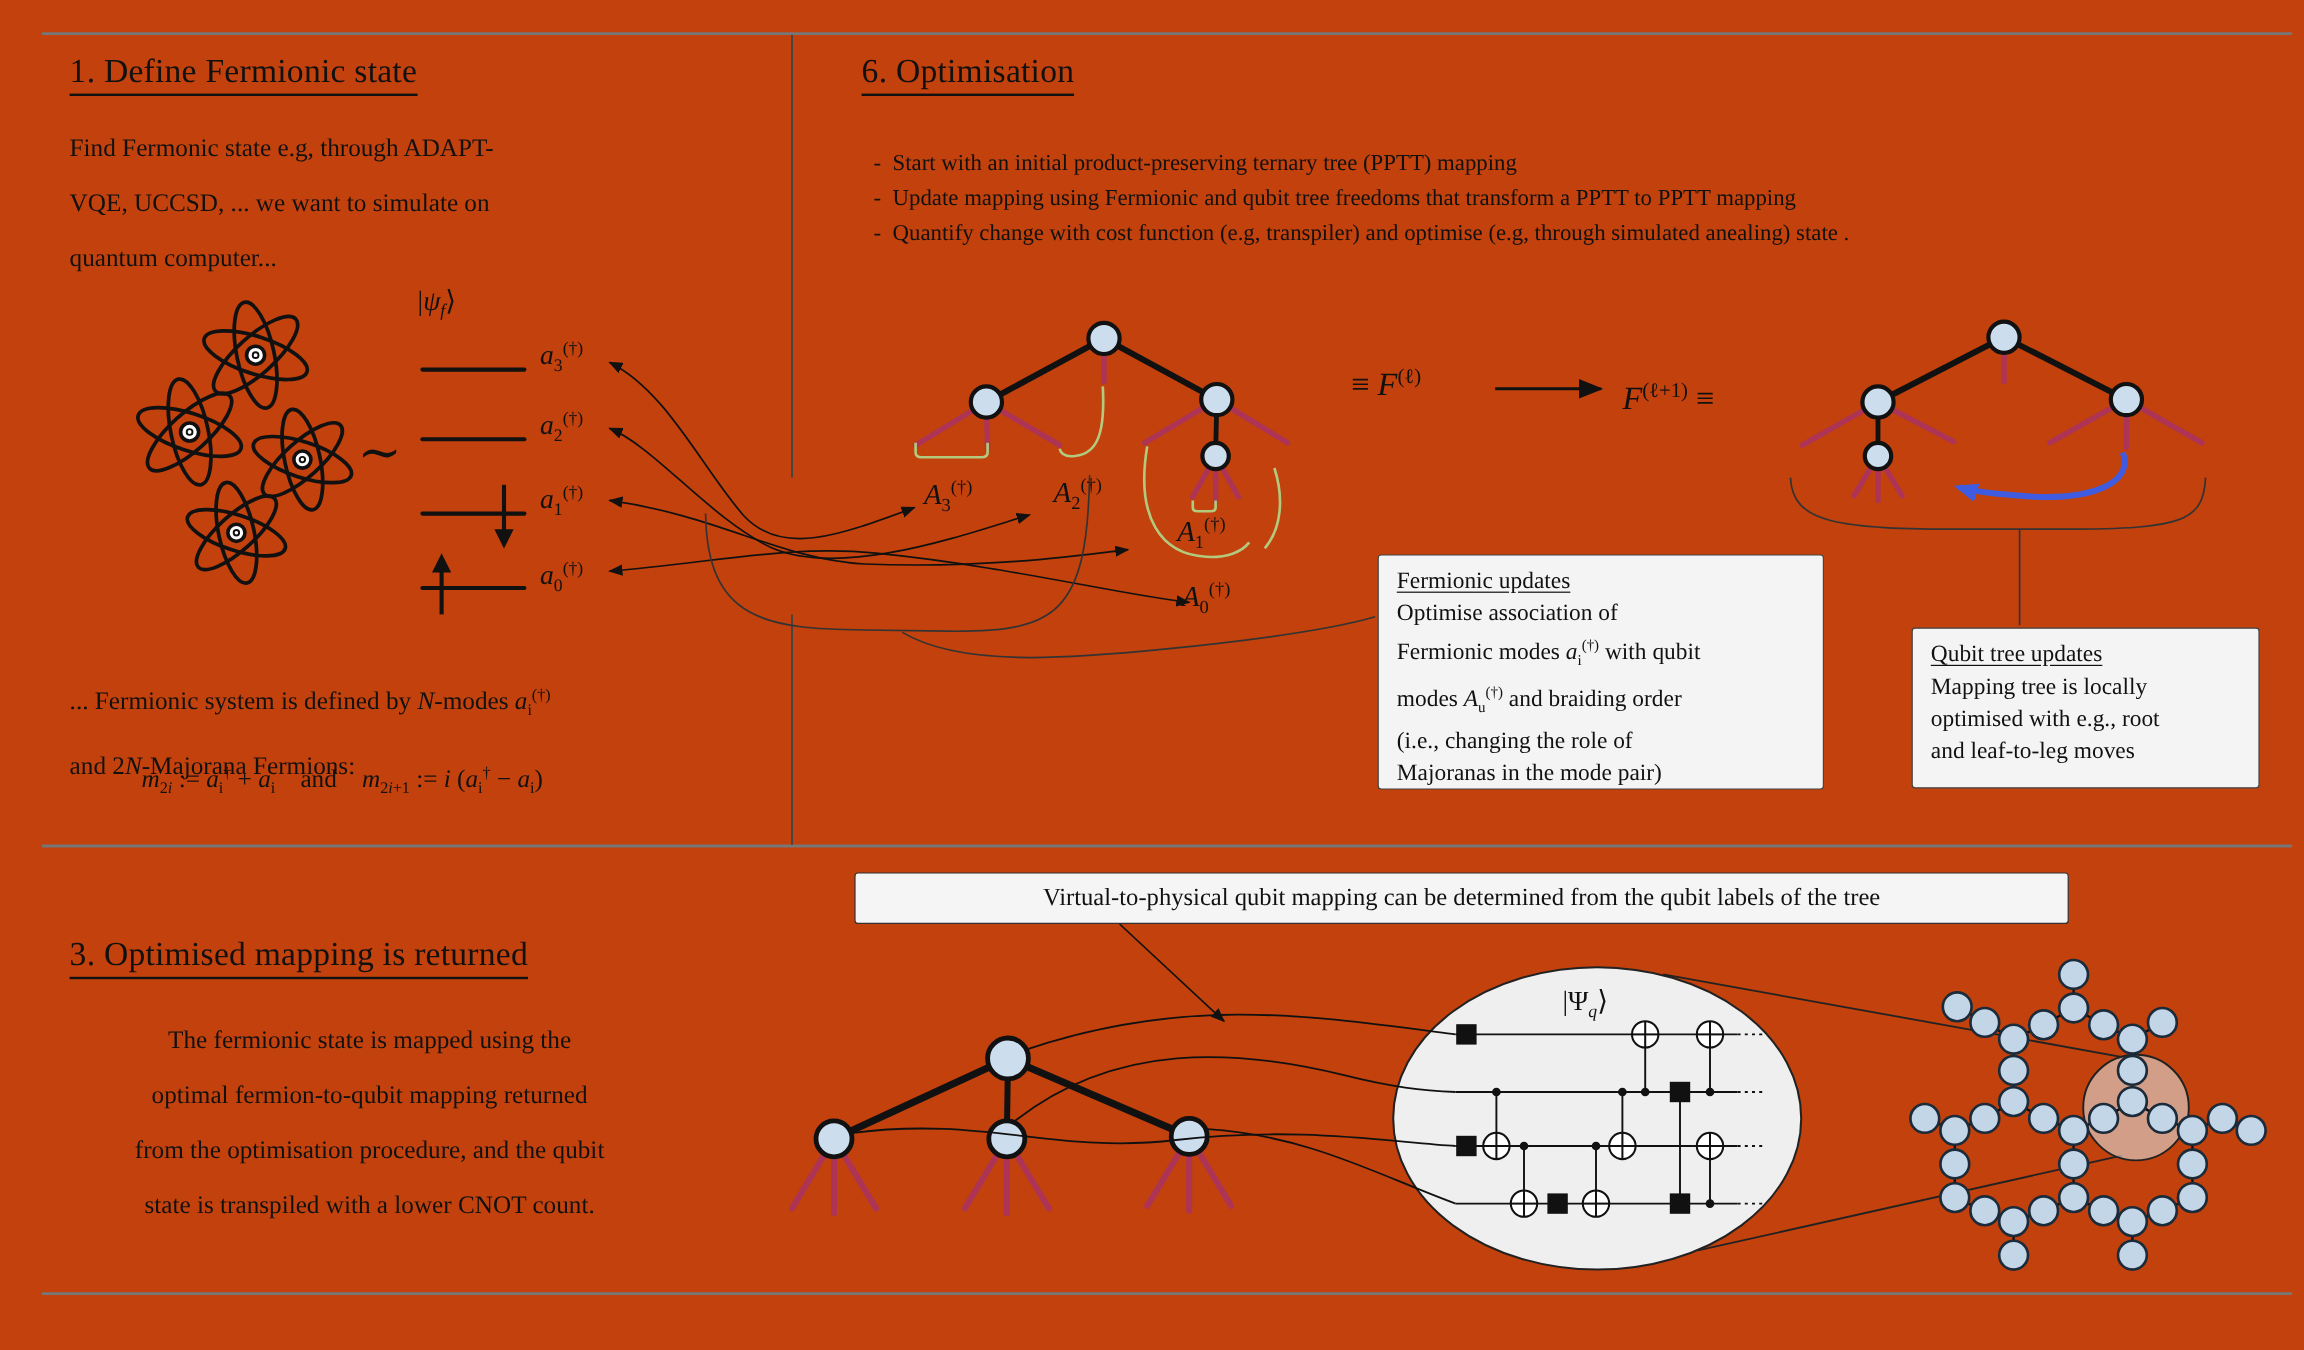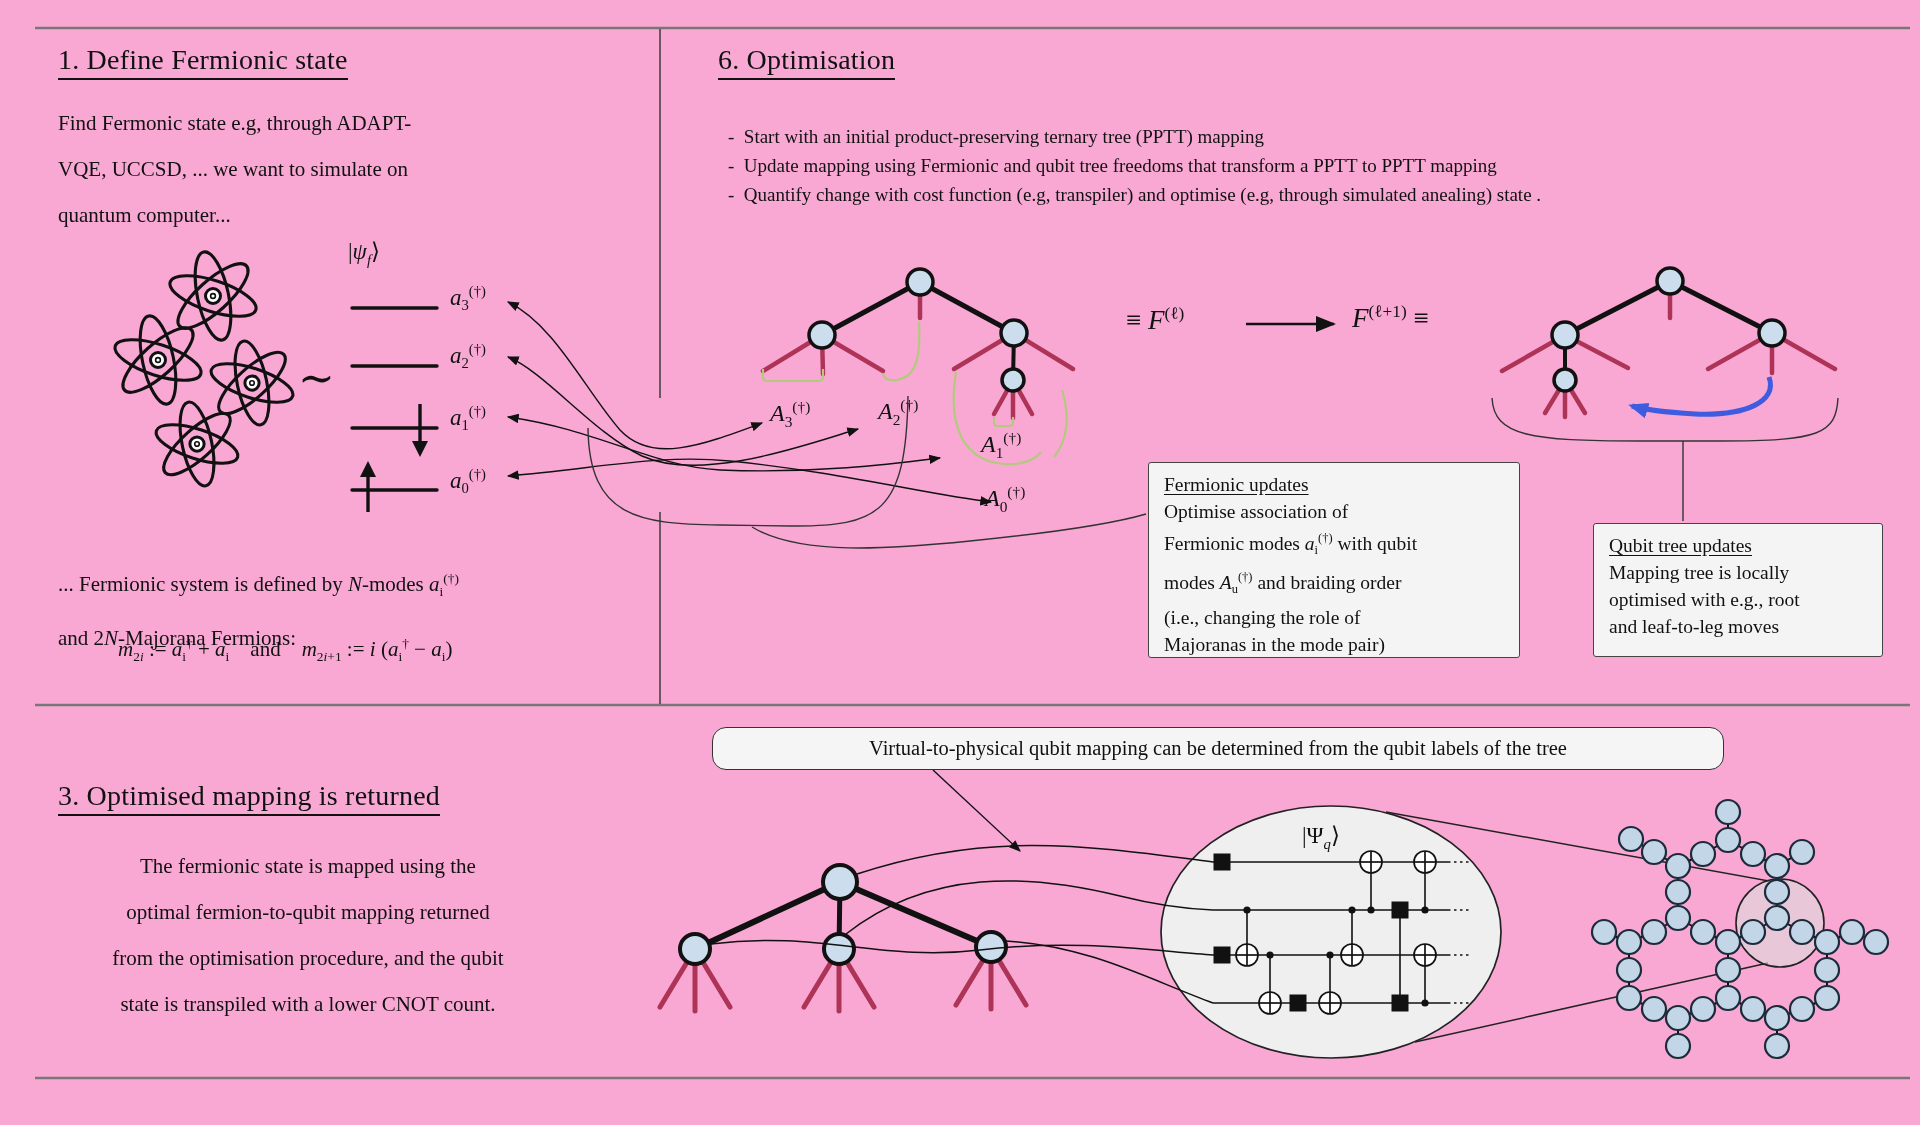--- a/index.html
+++ b/index.html
@@ -1,33 +1,33 @@
 <!DOCTYPE html>
 <html><head>
 <meta charset="utf-8">
 <style>
   html,body{margin:0;padding:0;background:#fff;}
-  #stage{position:relative;width:1920px;height:1125px;background:#f9a8d4;overflow:hidden;
+  #stage{position:relative;width:1920px;height:1125px;background:#c2410c;overflow:hidden;
          font-family:"Liberation Serif","DejaVu Serif",serif;color:#111;}
   .abs{position:absolute;}
   svg{position:absolute;left:0;top:0;}
   .h{font-size:28px;letter-spacing:.2px;}
   .h span{border-bottom:2px solid #111;padding-bottom:3px;}
   .body-text{font-size:21px;line-height:46px;}
   .bullets{font-size:19px;line-height:29px;white-space:pre-wrap;}
   .math-line{white-space:pre-wrap;}
   sub,sup{font-size:64%;}
   sup{vertical-align:super;}
   .lvl{font-size:23px;}
   .modelbl{font-size:24px;}
   .flbl{font-size:27px;}
   .note-box{background:#f4f4f4;border:1.6px solid #444;border-radius:3px;padding:8px 15px;
             font-size:19.5px;line-height:27px;}
   .note-title{text-decoration:underline;text-underline-offset:3px;}
-  .banner{background:#f5f5f5;border:1.6px solid #333;border-radius:14px;text-align:center;
+  .banner{background:#f5f5f5;border:1.6px solid #333;border-radius:3px;text-align:center;
           font-size:20.5px;line-height:41px;}
   .ket{font-size:23px;text-align:right;}
   i{font-style:italic;}
 </style>
 </head>
 <body>
 
 <div id="stage">
 
   <svg width="1920" height="1125" viewBox="0 0 1920 1125">
@@ -331,21 +331,21 @@
 
   <div class="abs h" style="left:718px;top:44px;"><span>6. Optimisation</span></div>
   <div class="abs bullets" style="left:728px;top:122px;width:1180px;">-  Start with an initial product-preserving ternary tree (PPTT) mapping<br>-  Update mapping using Fermionic and qubit tree freedoms that transform a PPTT to PPTT mapping<br>-  Quantify change with cost function (e.g, transpiler) and optimise (e.g, through simulated anealing) state .</div>
 
   <div class="abs modelbl" style="left:770px;top:398px;"><i>A</i><sub>3</sub><sup>(†)</sup></div>
   <div class="abs modelbl" style="left:878px;top:396px;"><i>A</i><sub>2</sub><sup>(†)</sup></div>
   <div class="abs modelbl" style="left:981px;top:429px;"><i>A</i><sub>1</sub><sup>(†)</sup></div>
   <div class="abs modelbl" style="left:985px;top:483px;"><i>A</i><sub>0</sub><sup>(†)</sup></div>
 
   <div class="abs flbl" style="left:1126px;top:304px;">≡ <i>F</i><sup>(ℓ)</sup></div>
-  <div class="abs flbl" style="left:1352px;top:302px;"><i>F</i><sup>(ℓ+1)</sup> ≡</div>
+  <div class="abs flbl" style="left:1352px;top:316px;"><i>F</i><sup>(ℓ+1)</sup> ≡</div>
 
   <div class="abs note-box" style="left:1148px;top:462px;width:340px;height:178px;">
     <div class="note-title">Fermionic updates</div>
     <div>Optimise association of<br>Fermionic modes <i>a</i><sub>i</sub><sup>(†)</sup> with qubit<br>modes <i>A</i><sub>u</sub><sup>(†)</sup> and braiding order<br>(i.e., changing the role of<br>Majoranas in the mode pair)</div>
   </div>
 
   <div class="abs note-box" style="left:1593px;top:523px;width:258px;height:116px;">
     <div class="note-title">Qubit tree updates</div>
     <div>Mapping tree is locally<br>optimised with e.g., root<br>and leaf-to-leg moves</div>
   </div>

